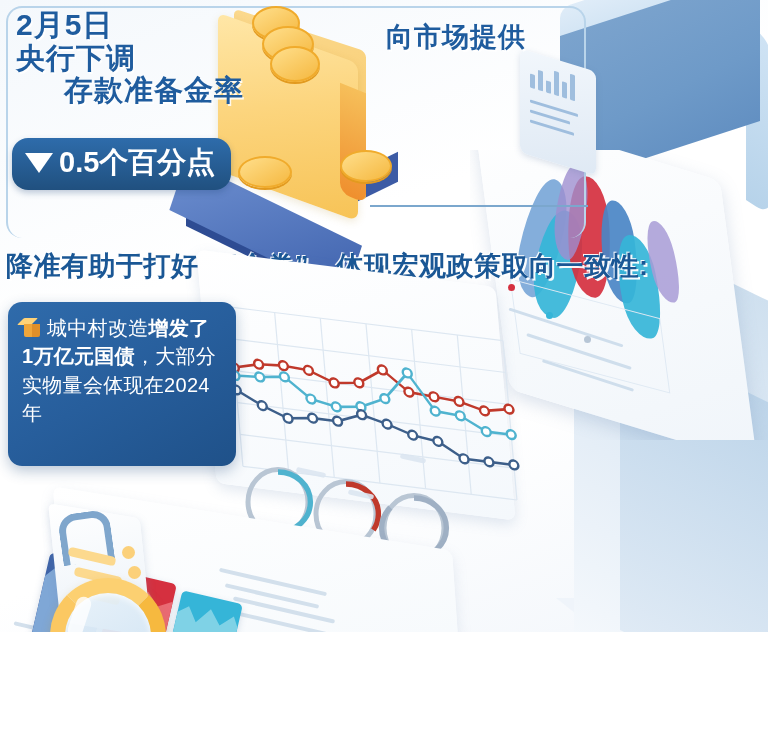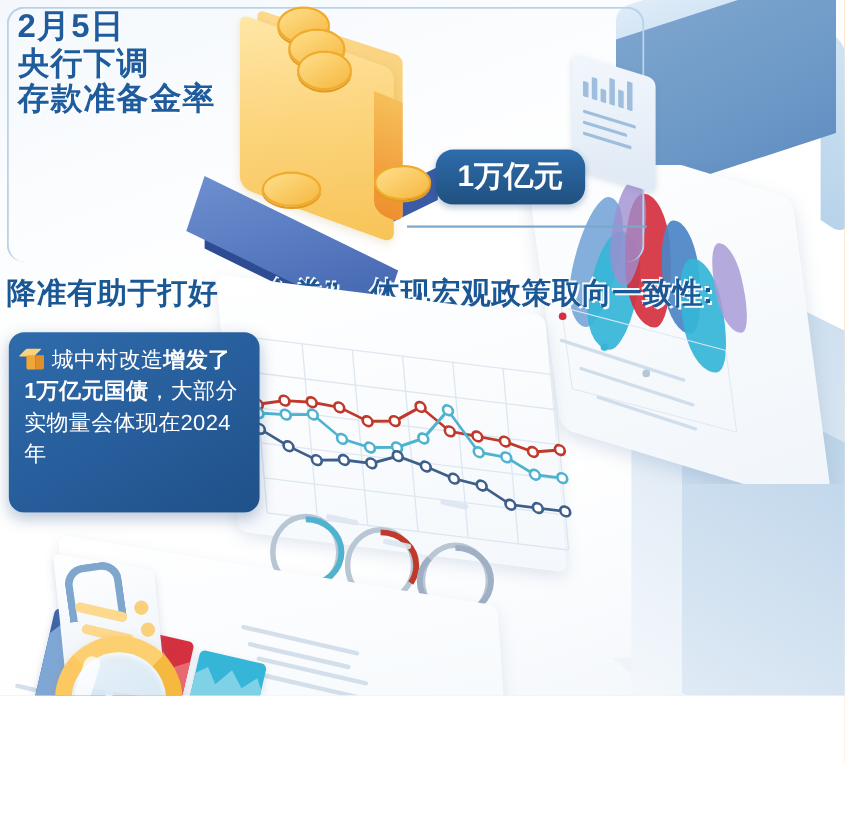--- a/index.html
+++ b/index.html
@@ -90,21 +90,21 @@
     transform:skewY(17deg);border-radius:7px;
     box-shadow:0 2px 6px rgba(90,120,160,.22);}
   .doc-bar{position:absolute;background:#9fbede;border-radius:1px;}
 
   
   .hl{position:absolute;left:16px;top:8px;width:300px;color:#1f5c9e;}
   .hl-line{font-weight:bold;letter-spacing:1px;line-height:1.12;
     text-shadow:1.5px 1.5px 0 rgba(255,255,255,.85);}
   .hl-l1{font-size:30px;}
   .hl-l2{font-size:29px;}
-  .hl-l3{font-size:29px;}
+  .hl-l3{font-size:29px;margin-left:48px;}
 
   .badge{position:absolute;display:flex;align-items:center;gap:4px;
     background:linear-gradient(180deg,#2e6cab,#20507f);
     color:#fff;border-radius:16px;padding:5px 16px 7px 13px;
     font-weight:bold;box-shadow:0 3px 6px rgba(30,70,120,.28);}
   .badge.b-left{left:12px;top:138px;font-size:29px;}
   .badge.b-right{left:396px;top:136px;font-size:27px;padding:6px 20px 8px 20px;}
   .tri-down{width:0;height:0;border-left:14px solid transparent;
     border-right:14px solid transparent;border-top:20px solid #fff;
     margin-right:2px;}
@@ -260,25 +260,27 @@
   <div class="coin c2"></div>
   <div class="coin c3"></div>
   <div class="coin c4"></div>
   <div class="coin c5"></div>
 
   <div class="hl">
     <div class="hl-line hl-l1">2月5日</div>
     <div class="hl-line hl-l2">央行下调</div>
     <div class="hl-line hl-l3">存款准备金率</div>
   </div>
+  <div class="badge b-left">
+    <span class="tri-down"></span>
+    <span>0.5个百分点</span>
+  </div>
 
   <div class="hr">
-  </div>
-  <div class="badge b-right">
-    <span>1万亿元</span>
+    <div class="hl-line">向市场提供</div>
   </div>
 
   <div class="main-head">降准有助于打好“组合拳”，体现宏观政策取向一致性:</div>
 
   <div class="chart-paper">
     <div class="cp-sheet"></div>
     <svg class="cp-svg" id="line-chart-svg" width="330" height="250">
         <g transform="translate(14,26) rotate(-5) skewY(12)">
           <line x1="8" y1="10" x2="8" y2="170" stroke="#dde7f1" stroke-width="1.2"></line>
           <line x1="53" y1="10" x2="53" y2="170" stroke="#dde7f1" stroke-width="1.2"></line>

